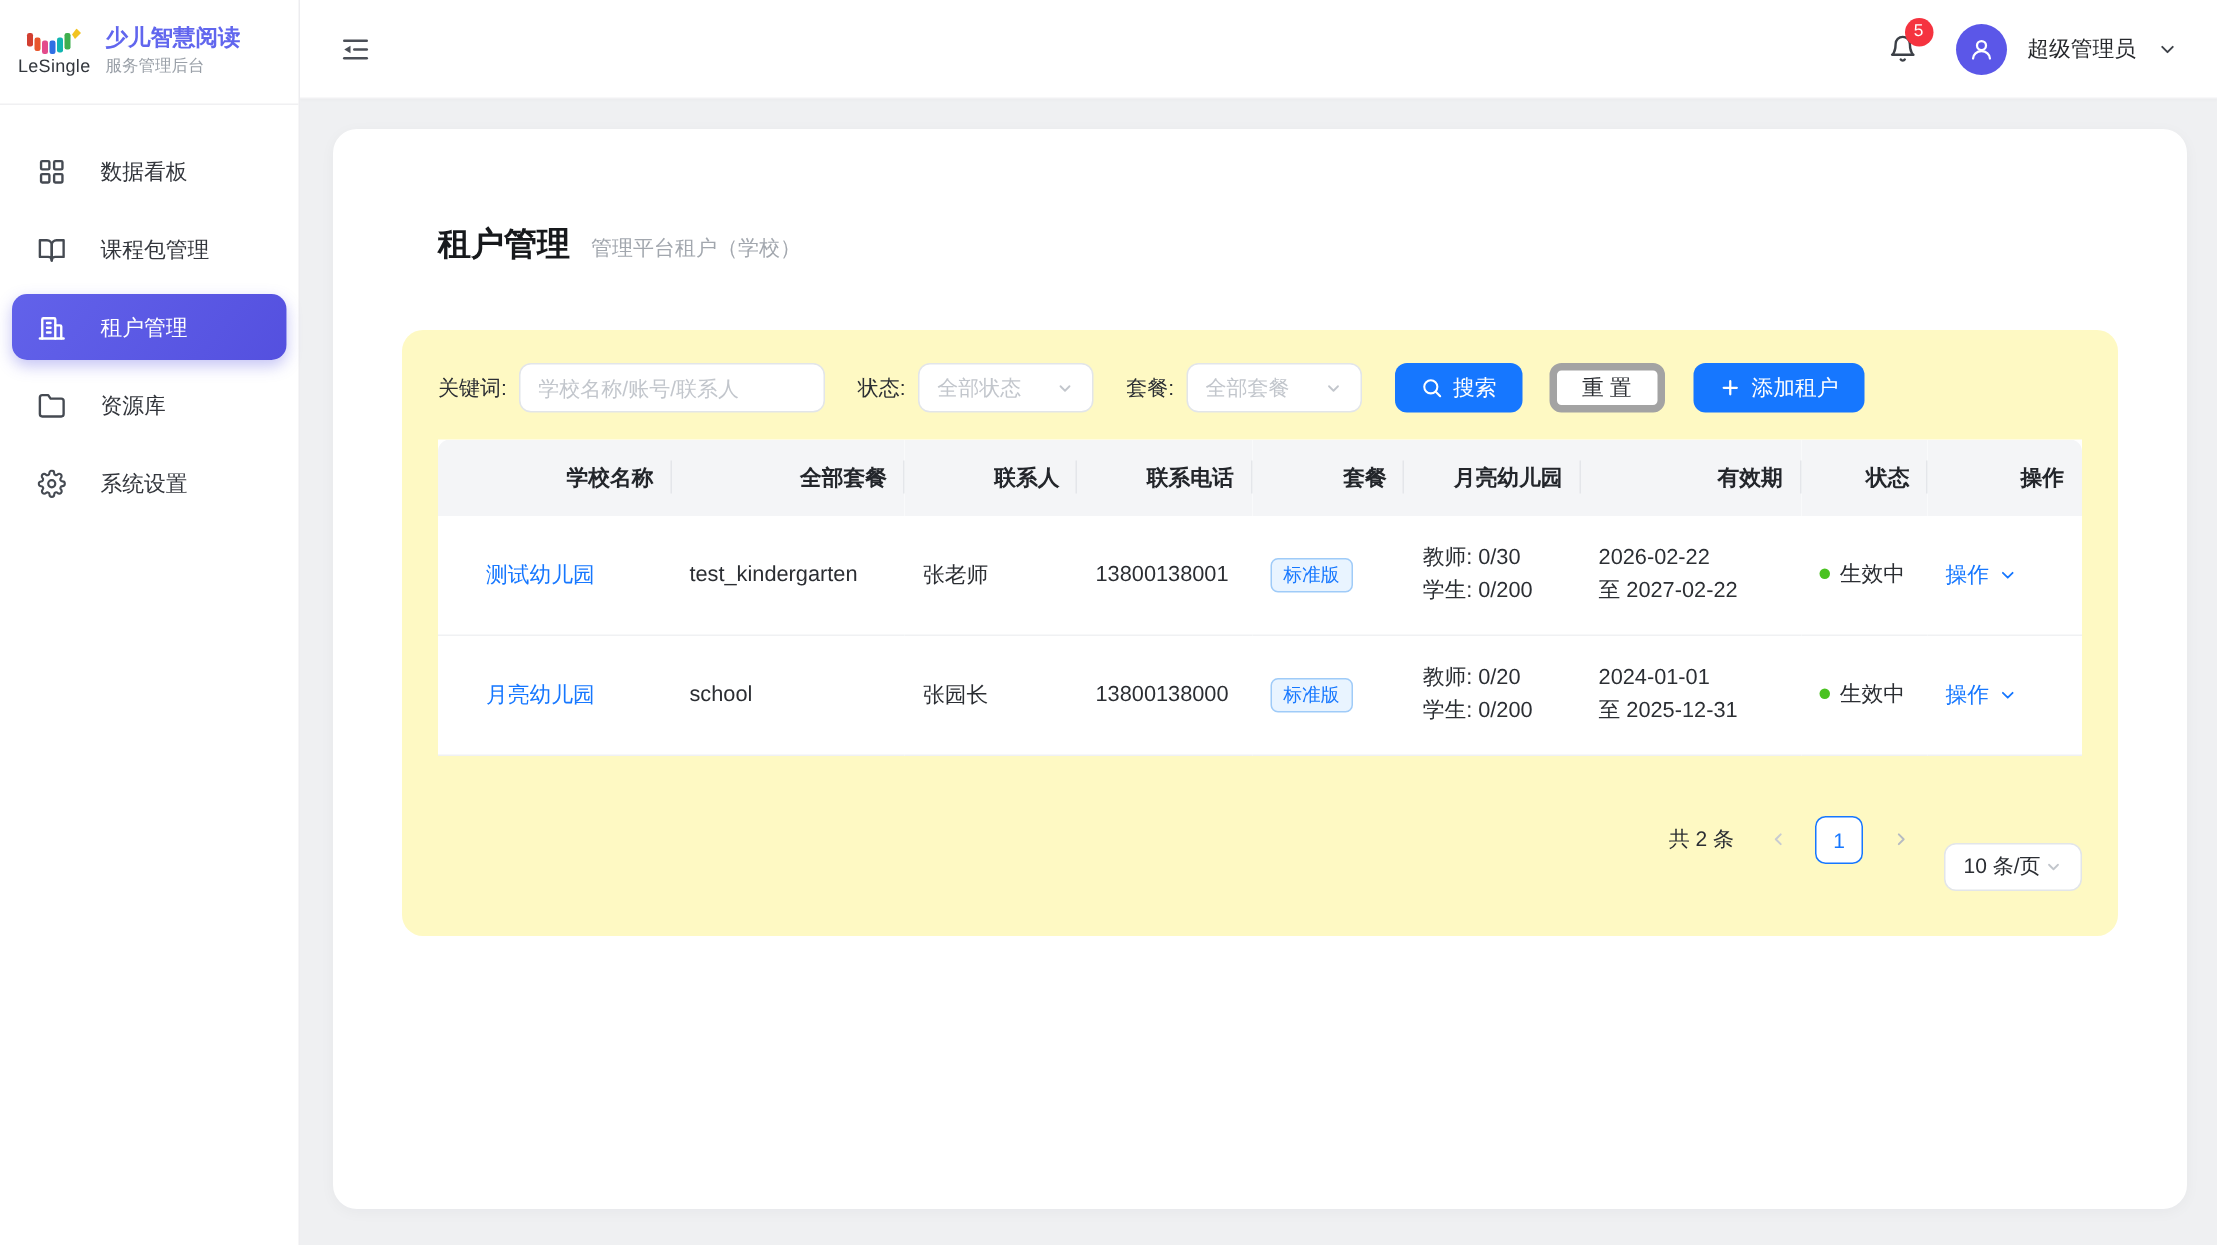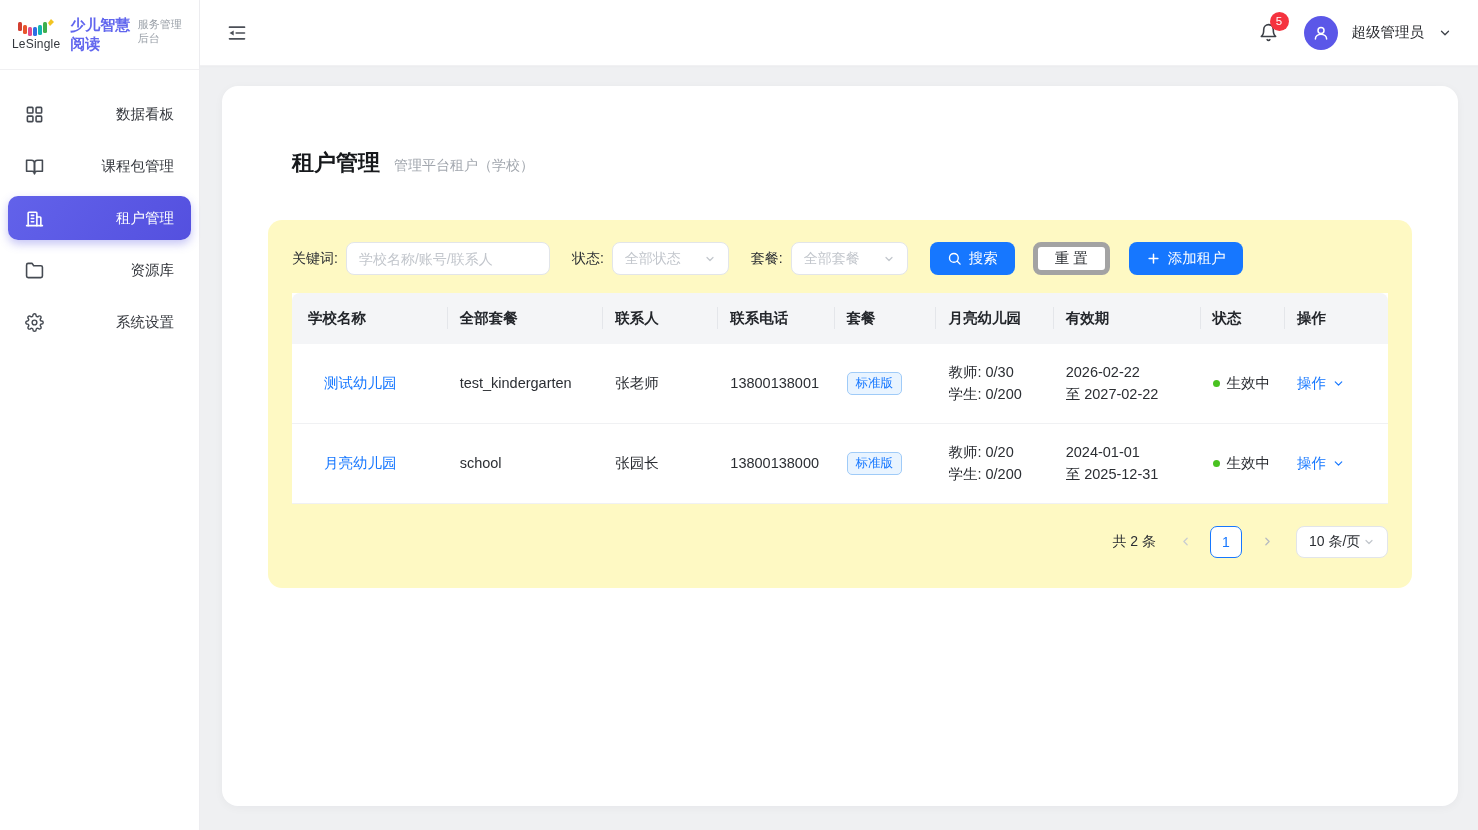--- a/index.html
+++ b/index.html
@@ -7,25 +7,25 @@
   body {
     font-family:"Liberation Sans","DejaVu Sans",sans-serif;
     font-size:14px; color:#26282c; background:#eff0f2;
     display:flex;
   }
   
   .sidebar { width:200px; min-width:200px; background:#fff; height:100%; border-right:1px solid #ededf0; display:flex; flex-direction:column; }
   .brand { height:70px; display:flex; align-items:center; gap:10px; padding:0 12px; border-bottom:1px solid #f0f0f2; }
   .brand-mark { display:flex; flex-direction:column; align-items:center; }
   .brand-word { font-size:12px; color:#33373d; margin-top:1px; letter-spacing:.2px; }
-  .brand-text { display:flex; line-height:1.25; }
+  .brand-text { display:flex; flex-direction:column; line-height:1.25; }
   .brand-title { color:#6166ee; font-weight:bold; font-size:15px; }
   .brand-sub { color:#9aa0a8; font-size:11px; margin-top:2px; }
   .menu { padding:22px 8px; display:flex; flex-direction:column; gap:8px; }
-  .menu-item { height:44px; border-radius:10px; display:flex; align-items:center; gap:12px; padding:0 17px; color:#33363c; cursor:pointer;justify-content:space-between; }
+  .menu-item { height:44px; border-radius:10px; display:flex; align-items:center; gap:23px; padding:0 17px; color:#33363c; cursor:pointer; }
   .menu-item svg { width:19px; height:19px; stroke:#454a52; }
   .menu-item.active { background:linear-gradient(128deg,#6262ea,#5450df); color:#fff; box-shadow:0 4px 10px rgba(90,86,226,.35); }
   .menu-item.active svg { stroke:#fff; }
   .menu-label { font-size:14.5px; }
   
   .right { flex:1; display:flex; flex-direction:column; height:100%; }
   .topbar { height:66px; background:#fff; display:flex; align-items:center; justify-content:space-between; padding:0 26px 0 24px; border-bottom:1px solid #f1f1f3; box-shadow:0 1px 2px rgba(0,0,0,.02); }
   .fold-btn { width:26px; height:26px; display:flex; align-items:center; justify-content:center; cursor:pointer; }
   .topbar-right { display:flex; align-items:center; gap:14px; }
   .bell-wrap { position:relative; width:26px; height:26px; display:flex; align-items:center; justify-content:center; cursor:pointer; margin-right:8px; }
@@ -50,38 +50,38 @@
   .select { justify-content:space-between; cursor:pointer; }
   .select-val { color:#c2c6cc; font-size:14px; }
   .sel-status, .sel-plan { width:117px; margin-right:22px; }
   .gap-lg { margin-left:22px; }
   .btn { height:33px; border-radius:8px; border:none; display:flex; align-items:center; justify-content:center; gap:7px; font-size:14.5px; cursor:pointer; font-family:inherit; }
   .btn-primary { background:#1677ff; color:#fff; padding:0 17px; }
   .btn-default { background:#fff; color:#2b2e33; border:5px solid #a3a3a3; padding:0 17px; margin-left:18px; }
   .btn-add { margin-left:19px; padding:0 17px; }
   
   table { width:100%; border-collapse:collapse; table-layout:fixed; background:#fff; }
-  thead th { background:#f4f5f7; font-weight:bold; font-size:14.5px; color:#23262b; text-align:left; padding:16px 12px; position:relative; }
+  thead th { background:#f4f5f7; font-weight:bold; font-size:14.5px; color:#23262b; text-align:right; padding:16px 12px; position:relative; }
   thead th:first-child { border-top-left-radius:8px; padding-left:16px; }
   thead th:last-child { border-top-right-radius:8px; }
   thead th:not(:last-child)::after { content:""; position:absolute; right:0; top:14px; height:22px; width:1px; background:#e4e6ea; }
   tbody td { padding:17px 12px; border-bottom:1px solid #f0f1f3; font-size:14.5px; color:#2b2e33; vertical-align:middle; background:#fff; }
   tbody td:first-child { padding-left:32px; }
   .link { color:#1677ff; cursor:pointer; text-decoration:none; }
   .tag { display:inline-block; background:#e9f4ff; border:1px solid #9fcbf8; color:#1677ff; font-size:12.5px; border-radius:5px; padding:2px 8px; line-height:1.4; }
   .two-line div { line-height:1.55; }
   .status-cell { line-height:1.5; }
   .dot { display:inline-block; width:7px; height:7px; border-radius:50%; background:#49c220; margin-right:7px; vertical-align:middle; }
   .action-cell { color:#1677ff; display:flex; align-items:center; gap:6px; cursor:pointer; }
   
   .pagination { display:flex; align-items:center; justify-content:flex-end; gap:10px; margin-top:22px; }
   .total-text { color:#2b2e33; margin-right:4px; }
   .pg-arrow { width:30px; height:30px; display:flex; align-items:center; justify-content:center; cursor:pointer; }
   .pg-num { width:32px; height:32px; border:1px solid #1677ff; color:#1677ff; border-radius:7px; background:#fff; display:flex; align-items:center; justify-content:center; font-size:14px; cursor:pointer; }
-  .pg-size { width:92px; height:32px; margin-left:4px; }
+  .pg-size { width:92px; height:32px; margin-left:4px;margin-top:36px; }
   .pg-size .select-val { color:#2b2e33; }
 </style>
 </head>
 <body>
 
 <aside class="sidebar">
   <div class="brand">
     <div class="brand-mark">
       <svg width="38" height="17" viewBox="0 0 38 17">
         <rect x="1" y="3" width="4" height="9" rx="1.5" fill="#d23f31"></rect>

